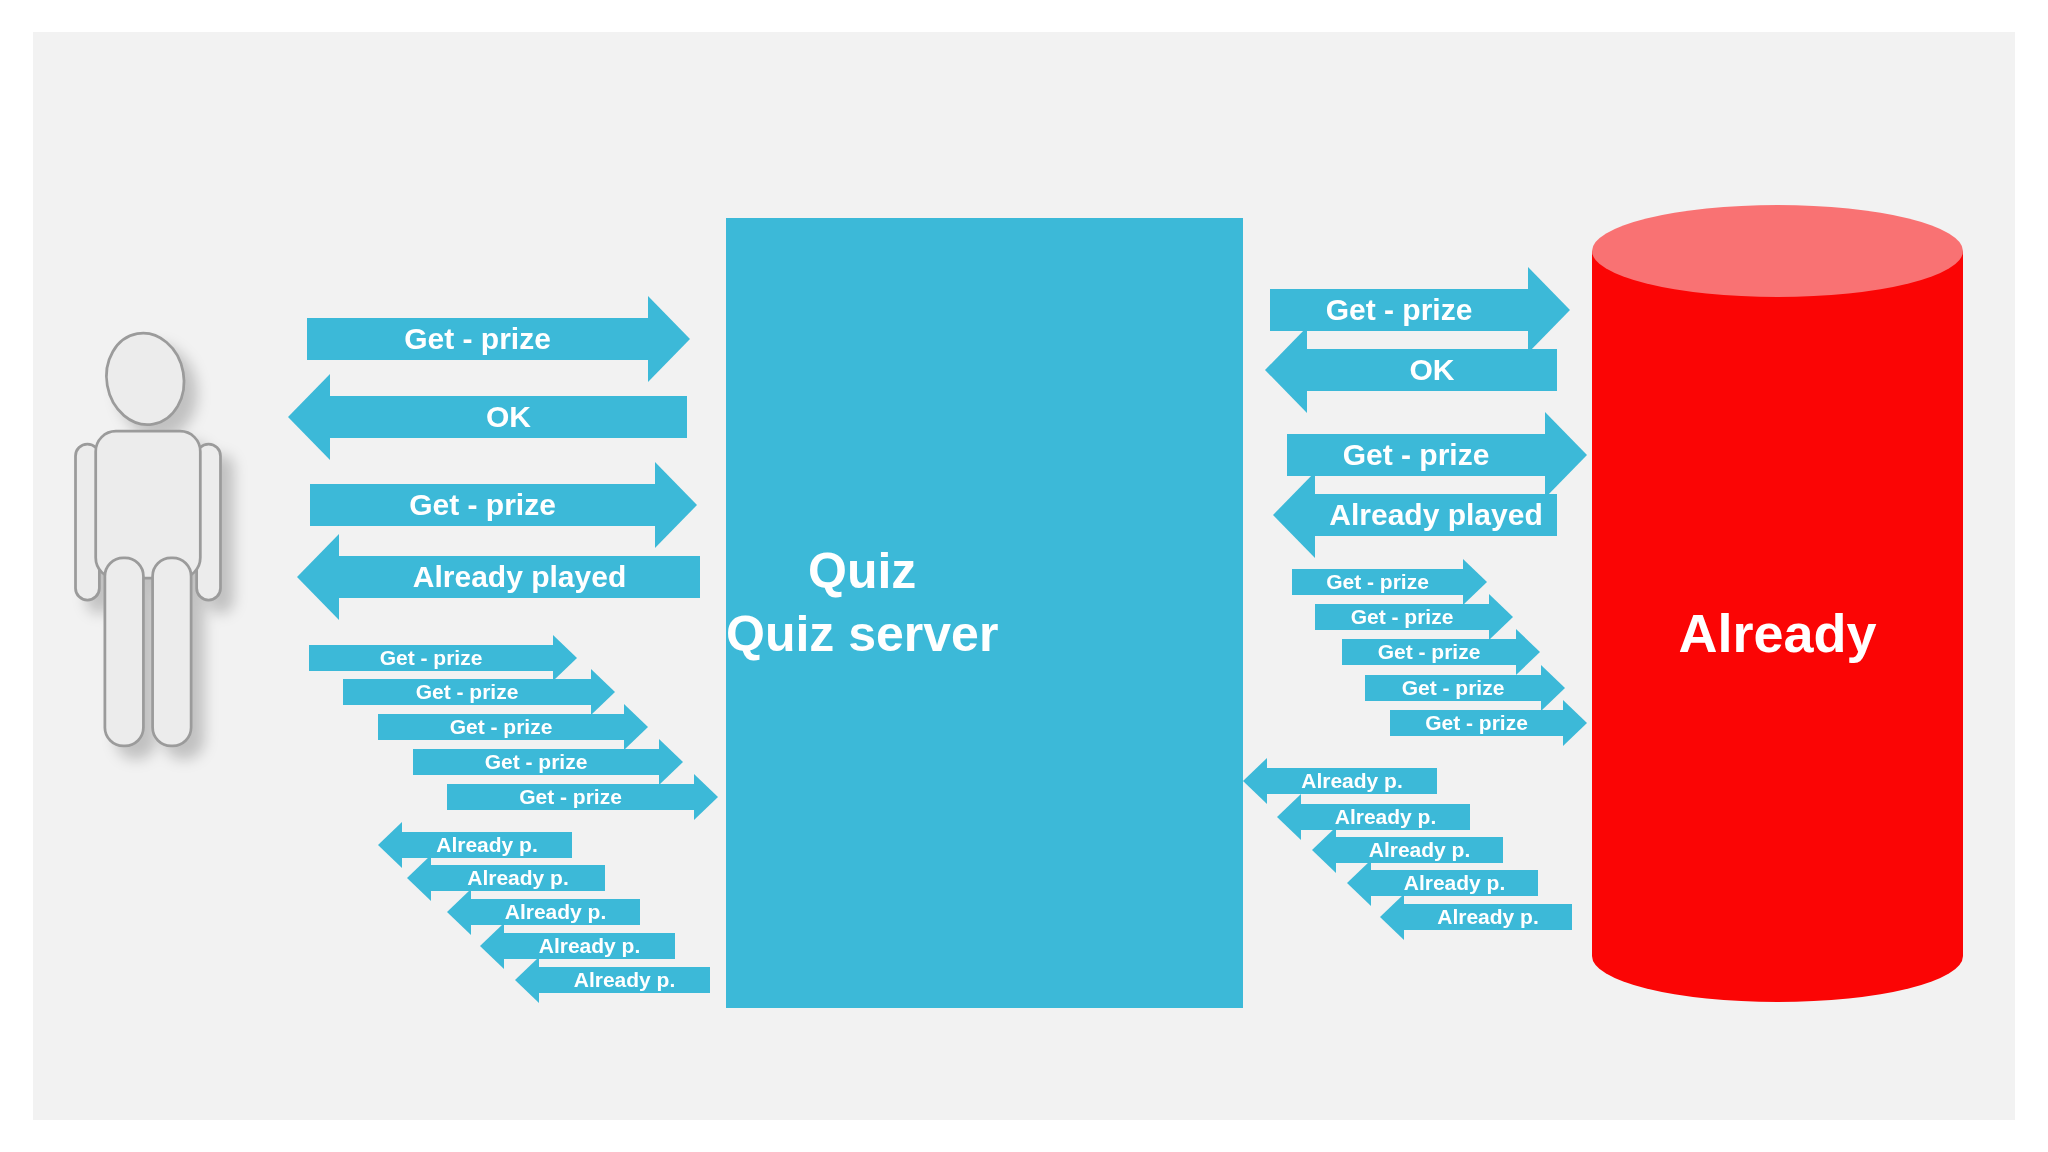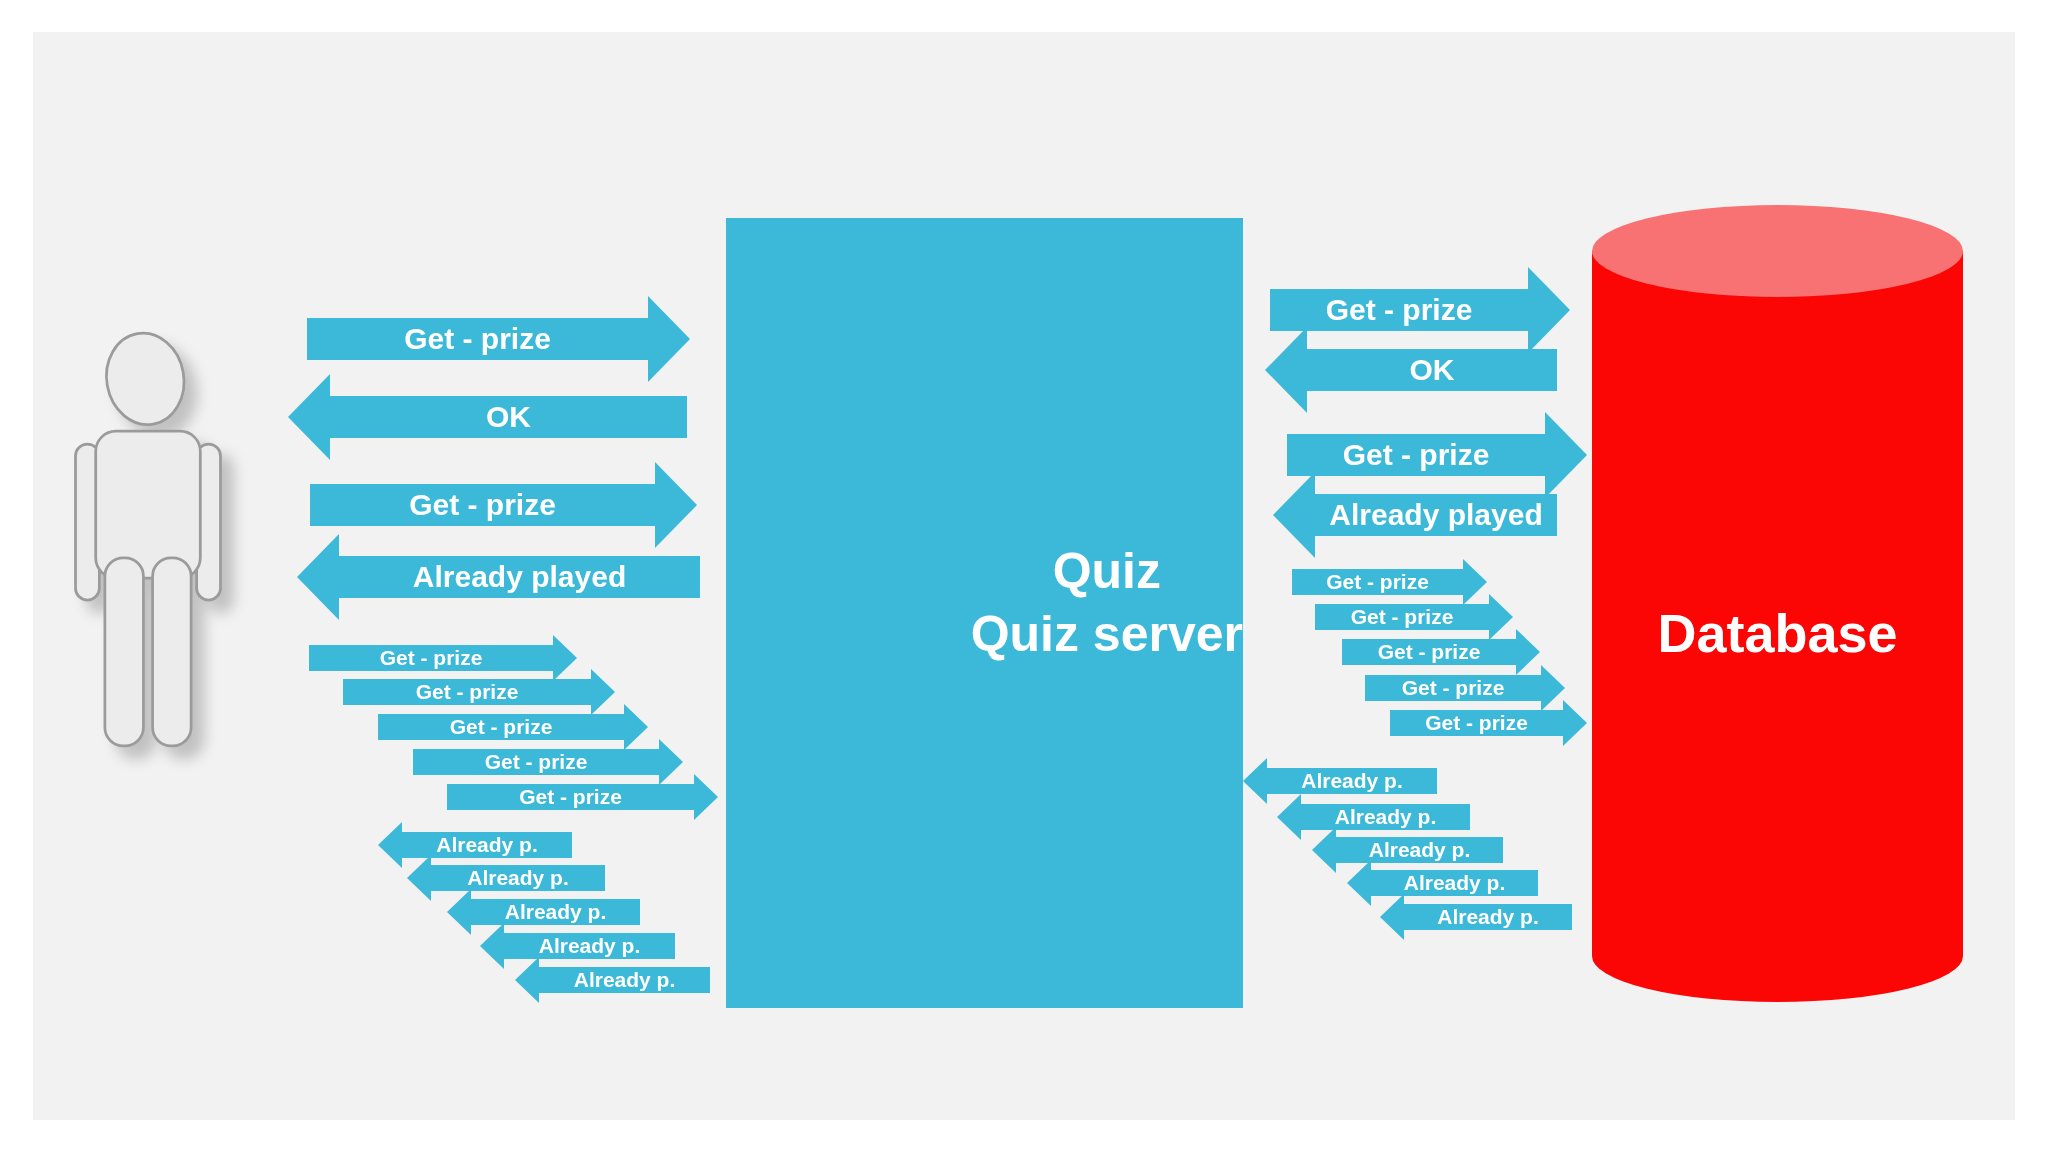--- a/index.html
+++ b/index.html
@@ -13,21 +13,21 @@
   }
   
   .person{
     position:absolute;left:70px;top:328px;width:156px;height:423px;
     filter:drop-shadow(12px 12px 7px rgba(0,0,0,0.20));
   }
   
   .server{
     position:absolute;left:726px;top:218px;width:517px;height:790px;
     background:var(--accent,#3cb9d8);
-    display:flex;flex-direction:column;align-items:flex-end;justify-content:center;
+    display:flex;flex-direction:column;align-items:flex-start;justify-content:center;
   }
   .server .title{
     color:#fff;font-weight:700;font-size:50px;line-height:63px;text-align:center;
     transform:translateY(-10px);
   }
   
   .db{position:absolute;left:1592px;top:205px;width:371px;height:797px;}
   .db-label{
     position:absolute;left:1592px;top:600px;width:371px;
     color:#fff;font-weight:700;font-size:54px;text-align:center;line-height:66px;
@@ -68,21 +68,21 @@
   <div class="title">
     <div>Quiz</div>
     <div>Quiz server</div>
   </div>
 </div>
 
 <svg class="db" viewBox="0 0 371 797" aria-hidden="true">
   <path d="M0,46 L0,751 A185.5,46 0 0,0 371,751 L371,46 Z" fill="var(--db-body,#fb0505)"></path>
   <ellipse cx="185.5" cy="46" rx="185.5" ry="46" fill="var(--db-top,#f97273)"></ellipse>
 </svg>
-<div class="db-label">Database</div>
+<div class="db-label">Already</div>
 
 <div id="arrow-layer">
     <div class="arrow big right" style="left: 307px; top: 296px; width: 383px;">
       <div class="body">
         <span>Get - prize</span>
       </div>
       <div class="head"></div>
     </div>
     <div class="arrow big left" style="left: 288px; top: 374px; width: 399px;">
       <div class="head"></div>

